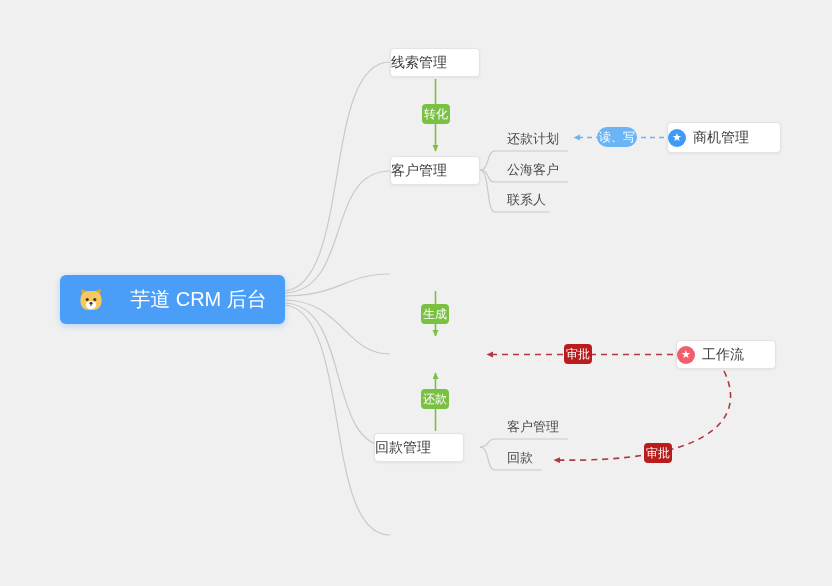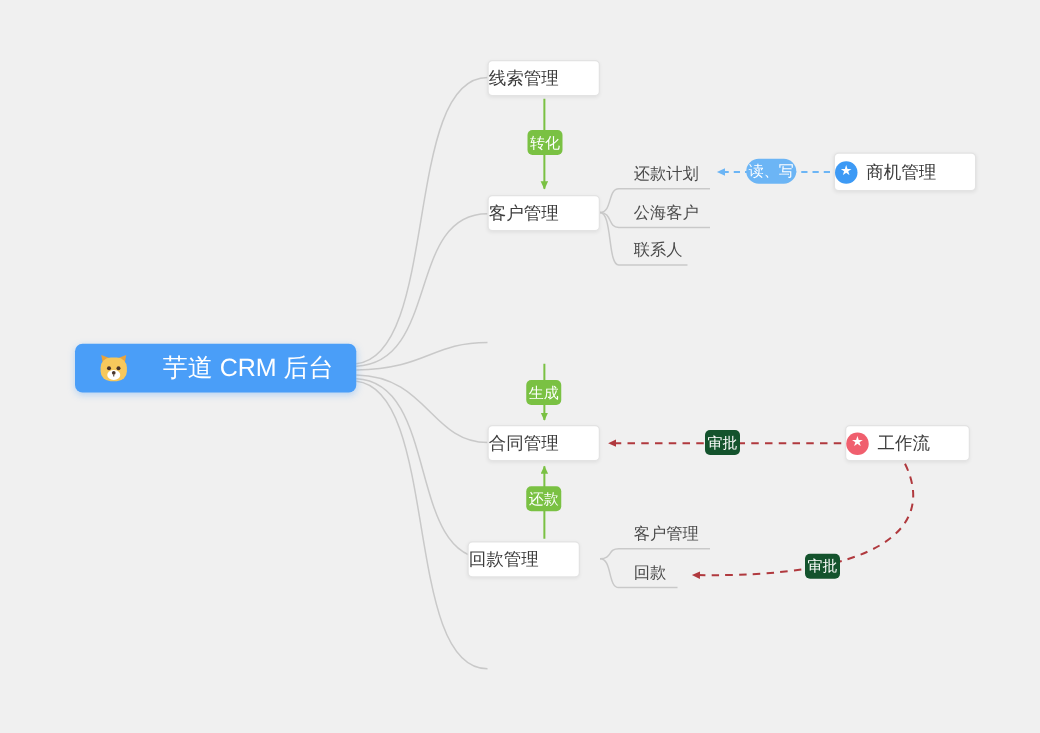--- a/index.html
+++ b/index.html
@@ -22,21 +22,21 @@
     display:flex; align-items:center; justify-content:flex-start; gap:7px;
     font-size:14px; color:#3c3c3c;
     cursor:pointer;
     z-index:3;
   }
   .node.wide { width:114px; height:31px; }
   .node.mid  { width:100px; height:29px; }
 
   .root-node {
     position:absolute; left:60px; top:275px;
-    width:225px; height:39px;
+    width:225px; height:49px;
     background:#4a9ef8;
     border-radius:6px;
     box-shadow:0 2px 6px rgba(74,158,248,0.35);
     color:#ffffff;
     display:flex; align-items:center; justify-content:center; gap:26px;
     font-size:20px;
     cursor:pointer;
     z-index:4;
   }
 
@@ -54,21 +54,21 @@
     color:#ffffff;
     font-size:12px;
     line-height:1;
     padding:4px 2px;
     border-radius:4px;
     white-space:nowrap;
     z-index:5;
   }
   .badge.green { background:#7ac143; }
   .badge.blue  { background:#6cb5f5; border-radius:10px; }
-  .badge.red   { background:#14532d; }
+  .badge.red   { background:#b91c1c; }
 
   .circle-icon {
     width:18px; height:18px;
     border-radius:50%;
     color:#ffffff;
     font-size:11px; line-height:1;
     display:flex; align-items:center; justify-content:center;
     flex:0 0 auto;
   }
   .circle-icon.blue { background:#3d9af5; }
@@ -145,23 +145,20 @@
     </span>
     <span>芋道 CRM 后台</span>
   </div>
 
   <div class="node" style="left:390px; top:48px">
     <span>线索管理</span>
   </div>
   <div class="node" style="left:390px; top:156px">
     <span>客户管理</span>
   </div>
-  <div class="node" style="left:390px; top:340px">
-    <span>合同管理</span>
-  </div>
   <div class="node" style="left:374px; top:433px">
     <span>回款管理</span>
   </div>
 
   <div class="node wide" style="left:667px; top:122px">
     <span class="circle-icon blue">★</span>
     <span>商机管理</span>
   </div>
   <div class="node mid" style="left:676px; top:340px">
     <span class="circle-icon pink">★</span>

